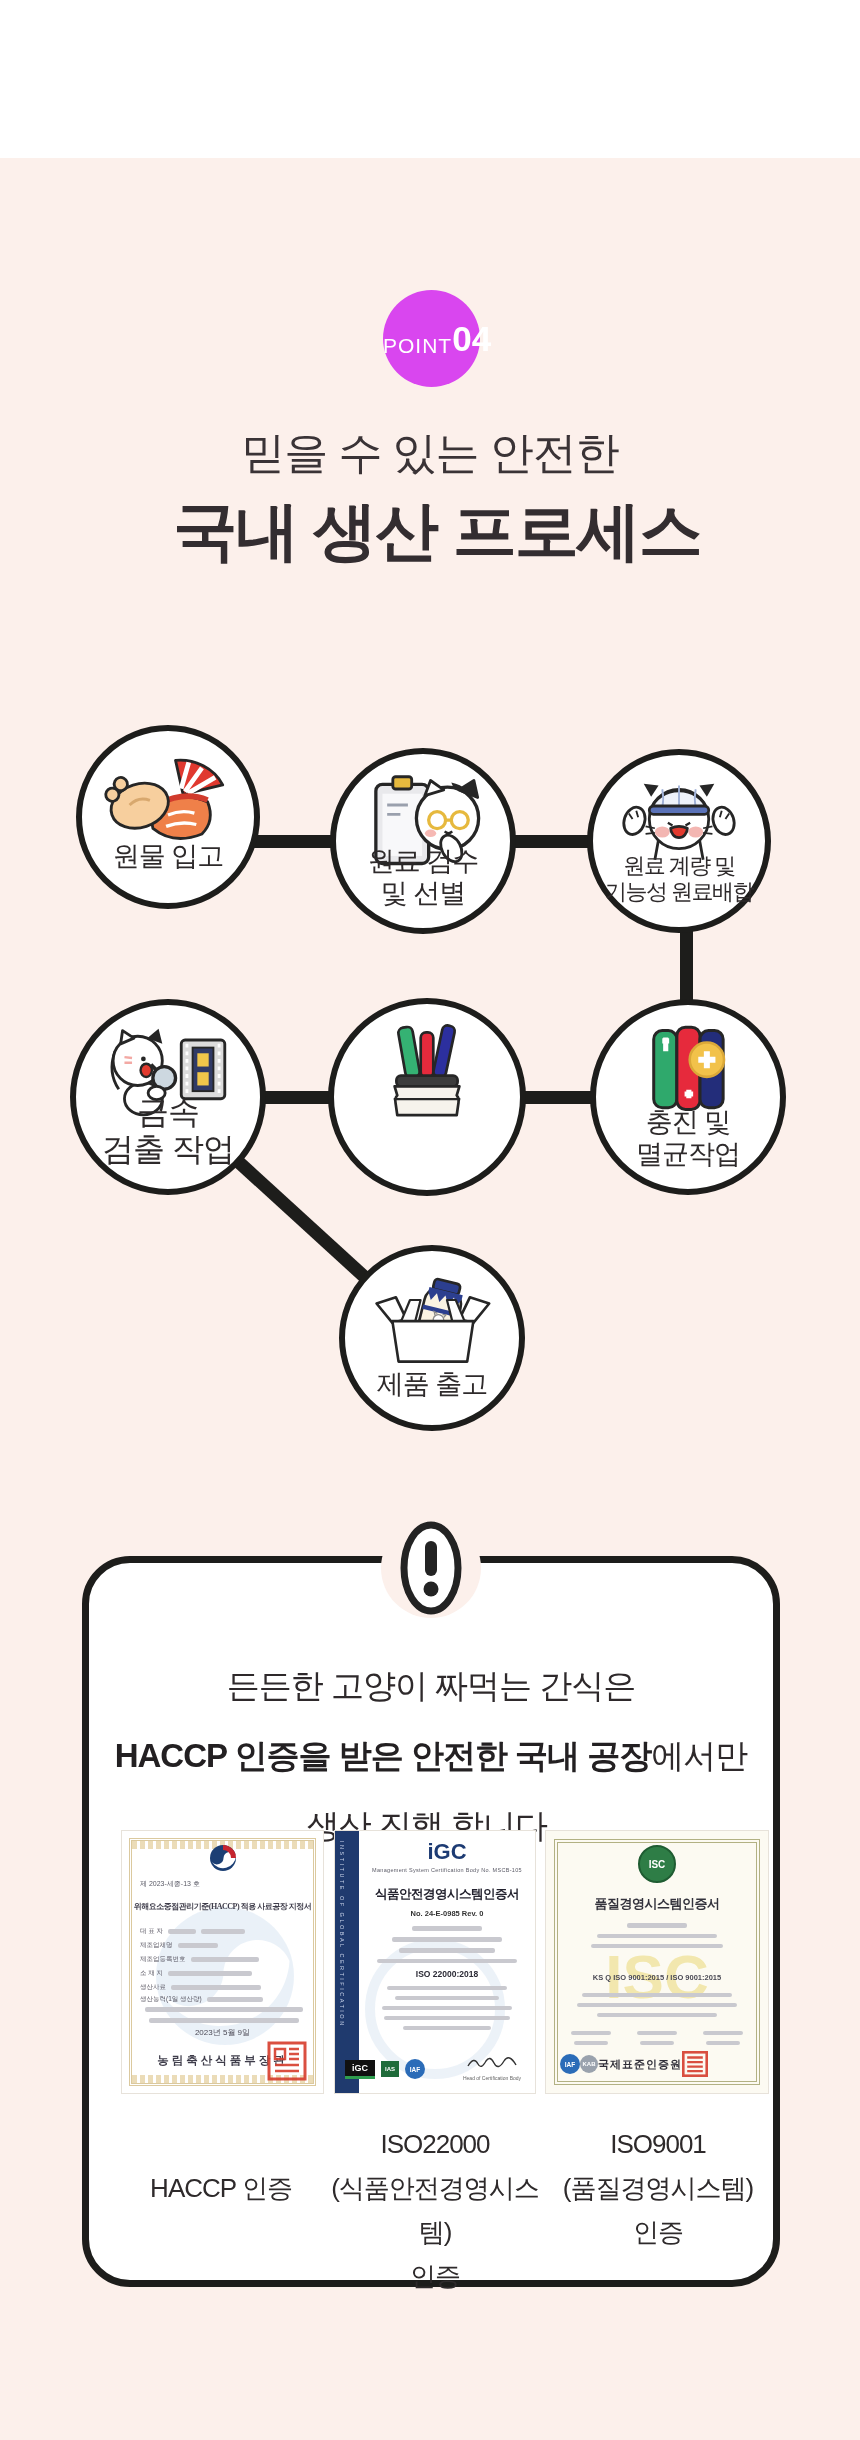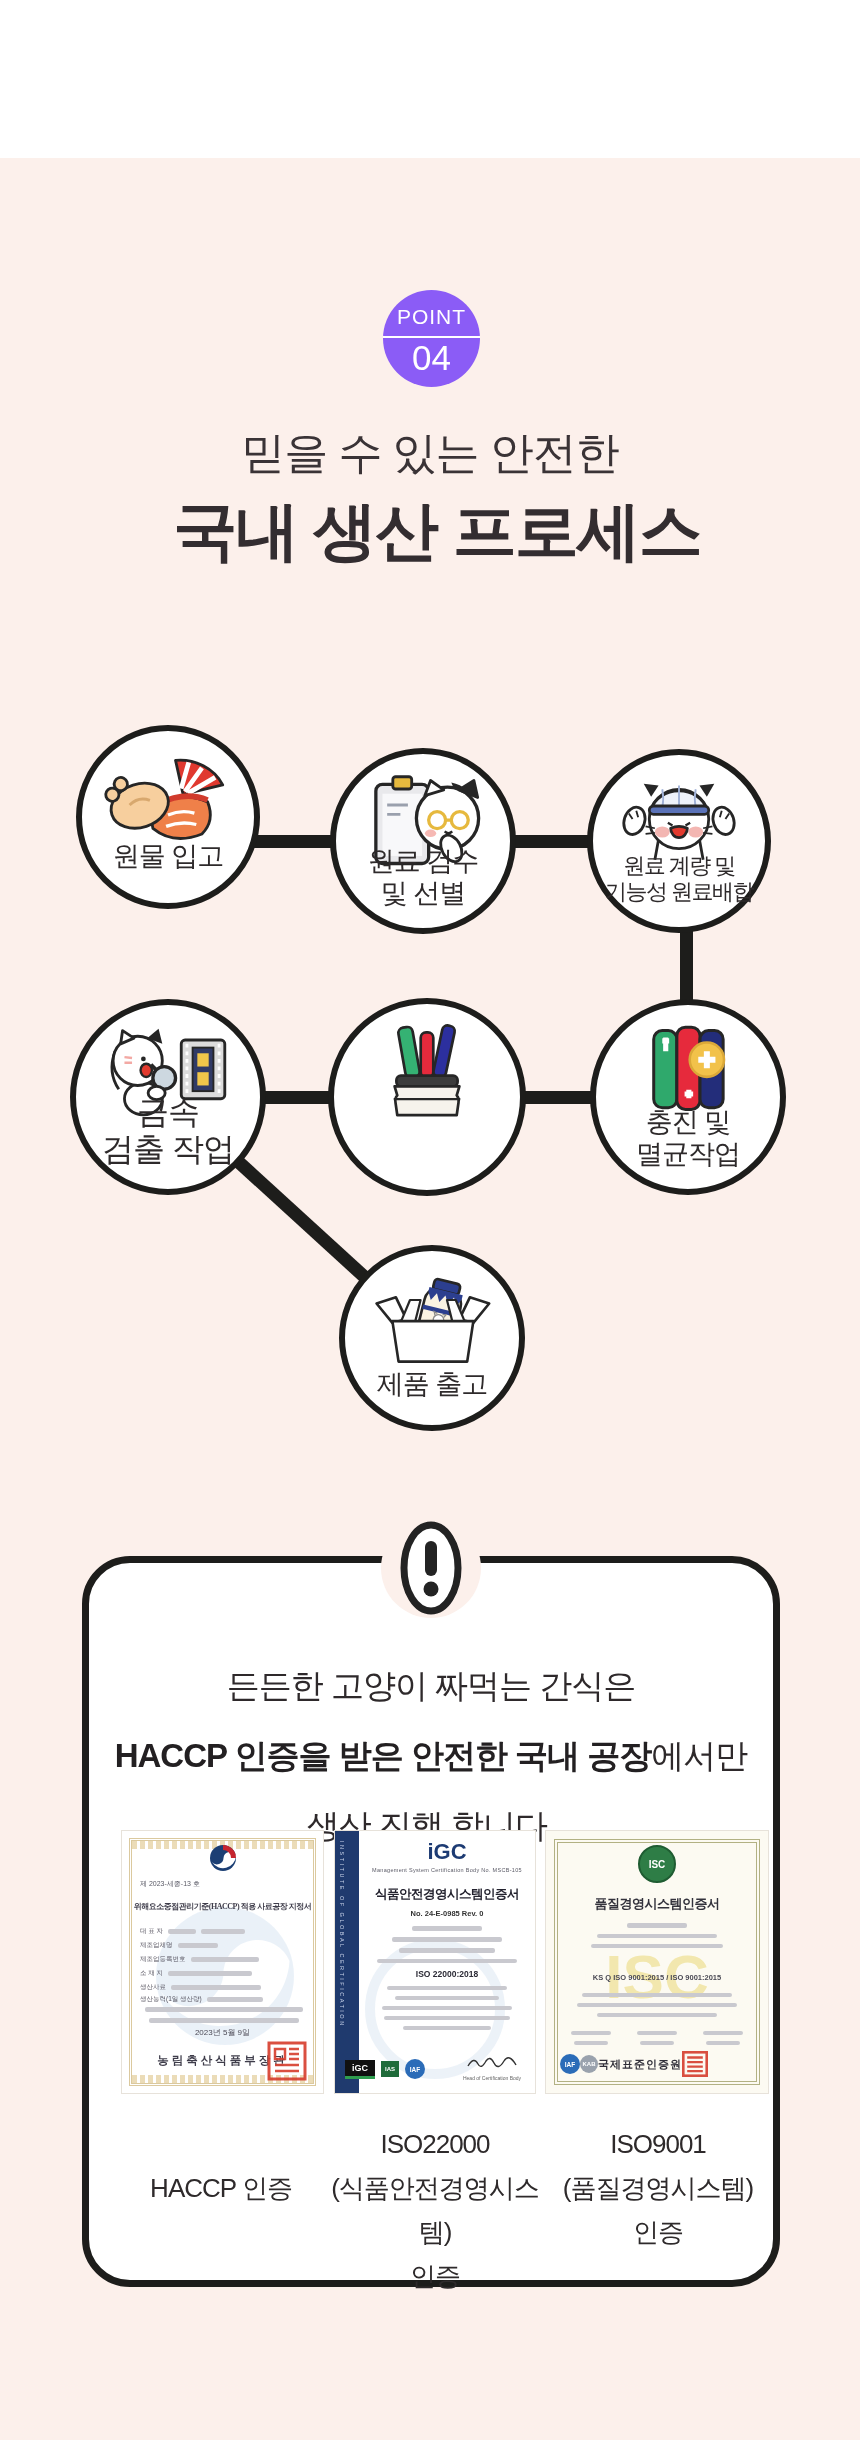--- a/index.html
+++ b/index.html
@@ -2,24 +2,24 @@
 <html><head>
 <meta charset="utf-8">
 <style>
   html,body{margin:0;padding:0;background:#fff;}
   .page{position:relative;width:860px;height:2440px;margin:0 auto;overflow:hidden;
         font-family:"Liberation Sans","DejaVu Sans",sans-serif;background:#ffffff;}
   .pink-bg{position:absolute;left:0;top:158px;width:860px;height:2282px;background:#fcf0eb;}
 
   
   .badge{position:absolute;left:383px;top:290px;width:97px;height:97px;border-radius:50%;
-         background:#8b5cf6;color:#fff;display:flex;flex-direction:column;align-items:center;}
+         background:#d946ef;color:#fff;display:flex;align-items:center;}
   .badge .b-label{margin-top:15px;font-size:21px;letter-spacing:1px;font-weight:400;}
   .badge .b-line{width:97px;height:2px;background:#fff;margin-top:7px;}
-  .badge .b-num{font-size:35px;font-weight:400;margin-top:0;}
+  .badge .b-num{font-size:35px;font-weight:700;margin-top:0;}
 
   
   .h-sub{position:absolute;left:0;top:424px;width:860px;text-align:center;
          font-size:44px;font-weight:500;color:#3a3336;letter-spacing:-1px;}
   .h-main{position:absolute;left:0;top:488px;width:860px;text-align:center;
           font-size:64px;font-weight:800;color:#332d30;letter-spacing:-2px;padding-left:7px;}
 
   
   .conn{position:absolute;background:#1d1d1b;z-index:1;}
   .circle{position:absolute;background:#fff;border:6px solid #1d1d1b;border-radius:50%;

